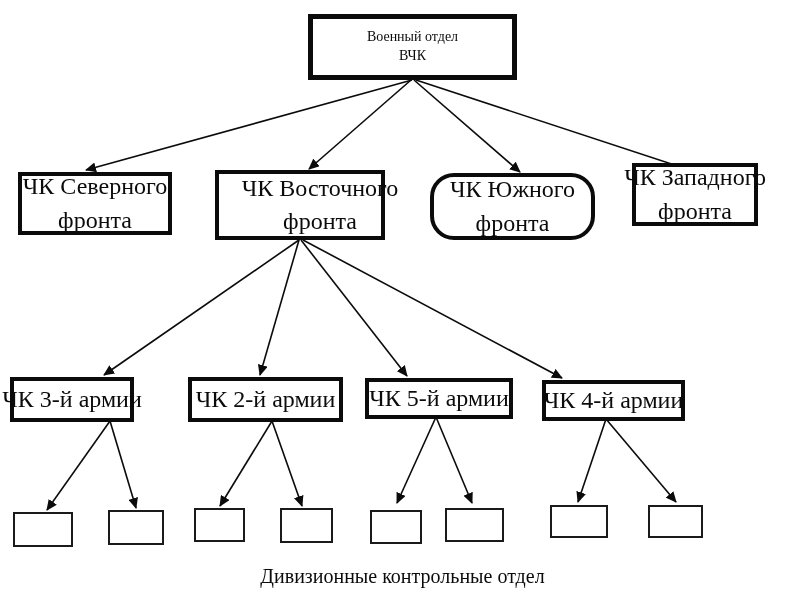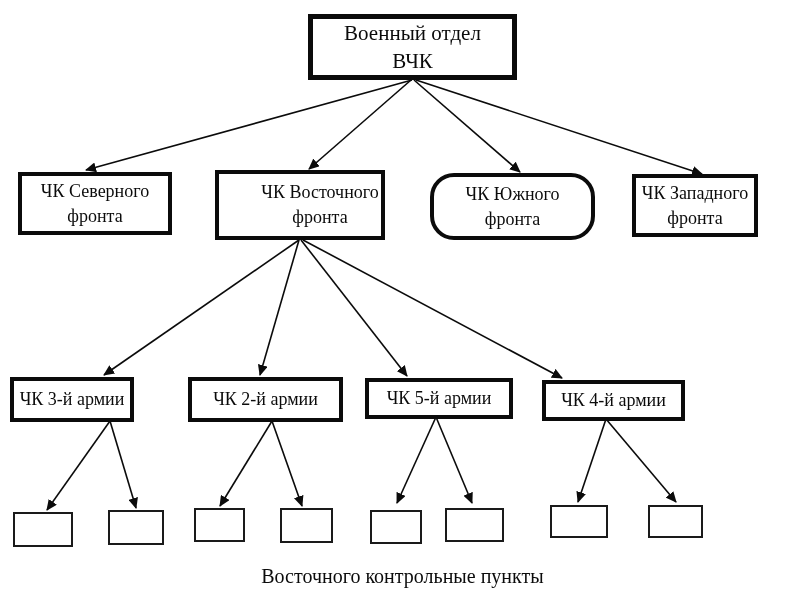--- a/index.html
+++ b/index.html
@@ -24,31 +24,31 @@
     background: #ffffff;
     border: 4px solid #0b0b0b;
     display: flex;
     flex-direction: column;
     align-items: center;
     justify-content: center;
     text-align: center;
   }
   .node .ln {
     display: block;
-    font-size: 18px;
+    font-size: 24px;
     line-height: 1.38;
     white-space: nowrap;
   }
   #node-root { left: 308px; top: 14px; width: 209px; height: 66px; border-width: 5px; }
-  #node-root .ln { font-size: 21px; line-height: 1.35; }
+  #node-root .ln { font-size: 14px; line-height: 1.35; }
 
   #node-front-northern { left: 18px;  top: 172px; width: 154px; height: 63px; }
   #node-front-eastern  { left: 215px; top: 170px; width: 170px; height: 70px; padding-left: 40px; }
   #node-front-southern { left: 430px; top: 173px; width: 165px; height: 67px; border-radius: 24px; }
-  #node-front-western  { left: 632px; top: 174px; width: 126px; height: 63px; }
+  #node-front-western  { left: 632px; top: 163px; width: 126px; height: 63px; }
 
   #node-army-3 { left: 10px;  top: 377px; width: 124px; height: 45px; }
   #node-army-2 { left: 188px; top: 377px; width: 155px; height: 45px; }
   #node-army-5 { left: 365px; top: 378px; width: 148px; height: 41px; }
   #node-army-4 { left: 542px; top: 380px; width: 143px; height: 41px; }
 
   .cp-box {
     position: absolute;
     box-sizing: border-box;
     background: #ffffff;
@@ -147,15 +147,15 @@
 
   <div class="cp-box" id="cp-1"></div>
   <div class="cp-box" id="cp-2"></div>
   <div class="cp-box" id="cp-3"></div>
   <div class="cp-box" id="cp-4"></div>
   <div class="cp-box" id="cp-5"></div>
   <div class="cp-box" id="cp-6"></div>
   <div class="cp-box" id="cp-7"></div>
   <div class="cp-box" id="cp-8"></div>
 
-  <div id="caption">Восточного контрольные пункты</div>
+  <div id="caption">Дивизионные контрольные отдел</div>
 
 </div>
 
 </body></html>

